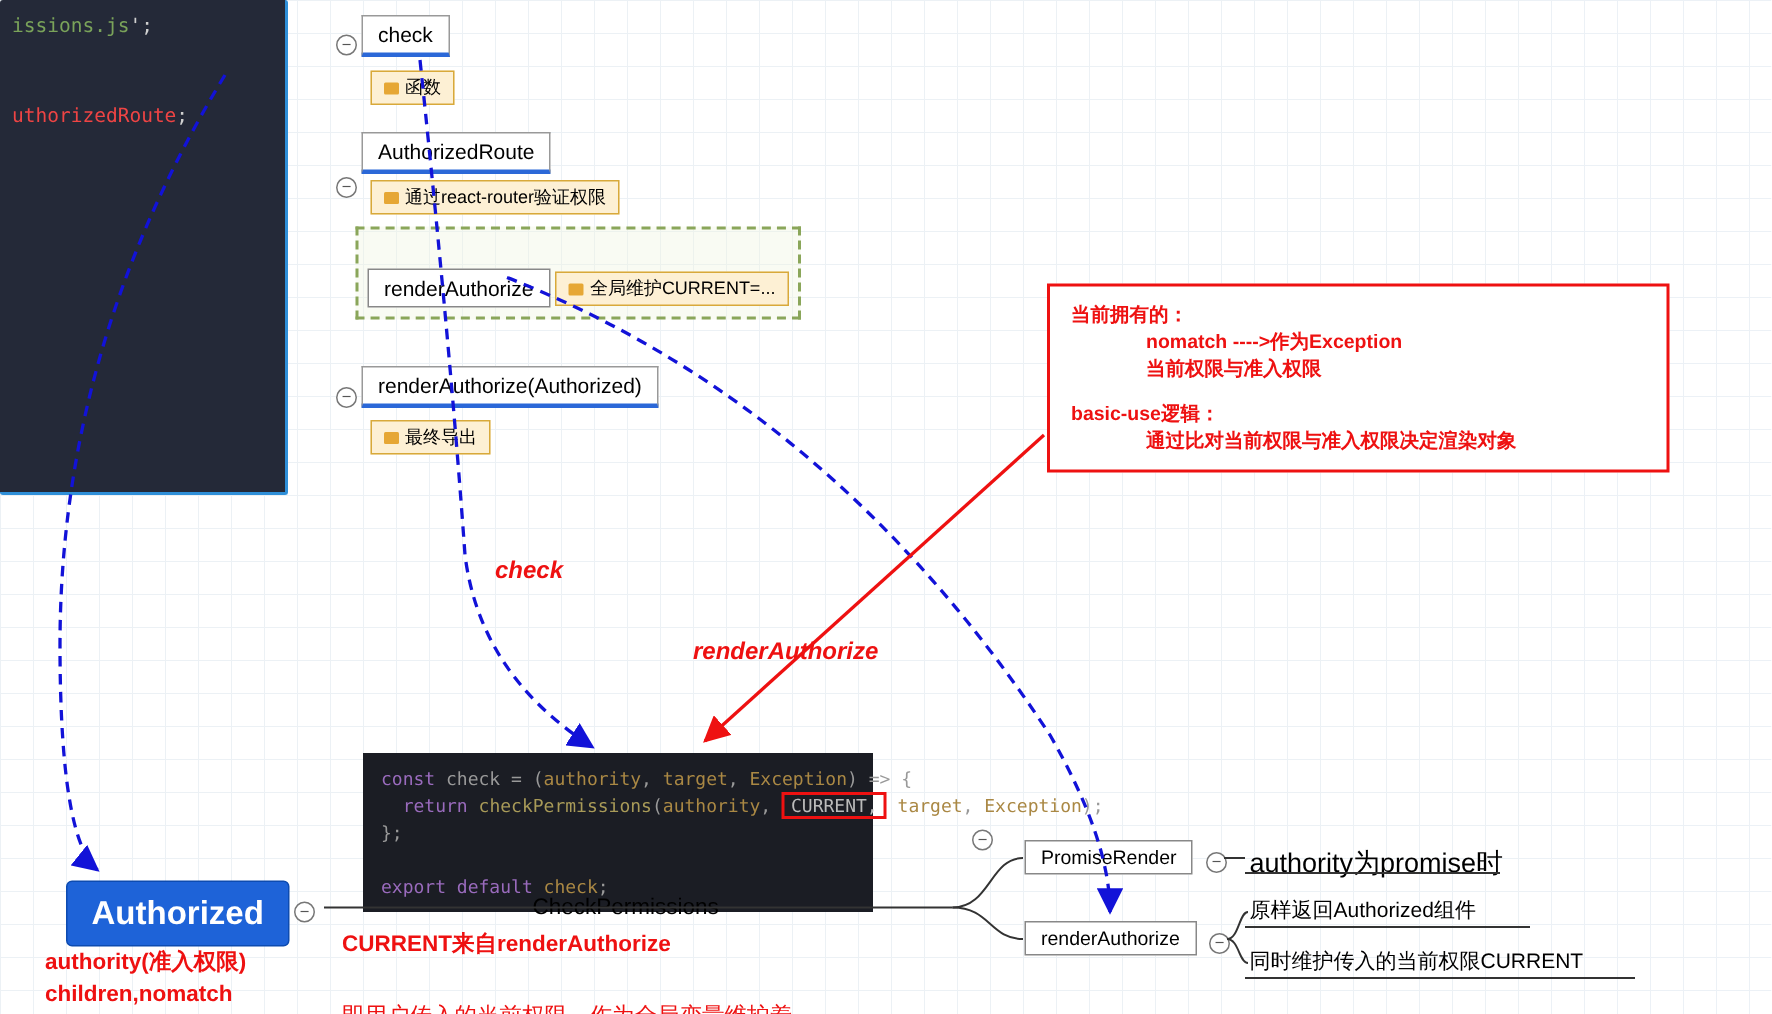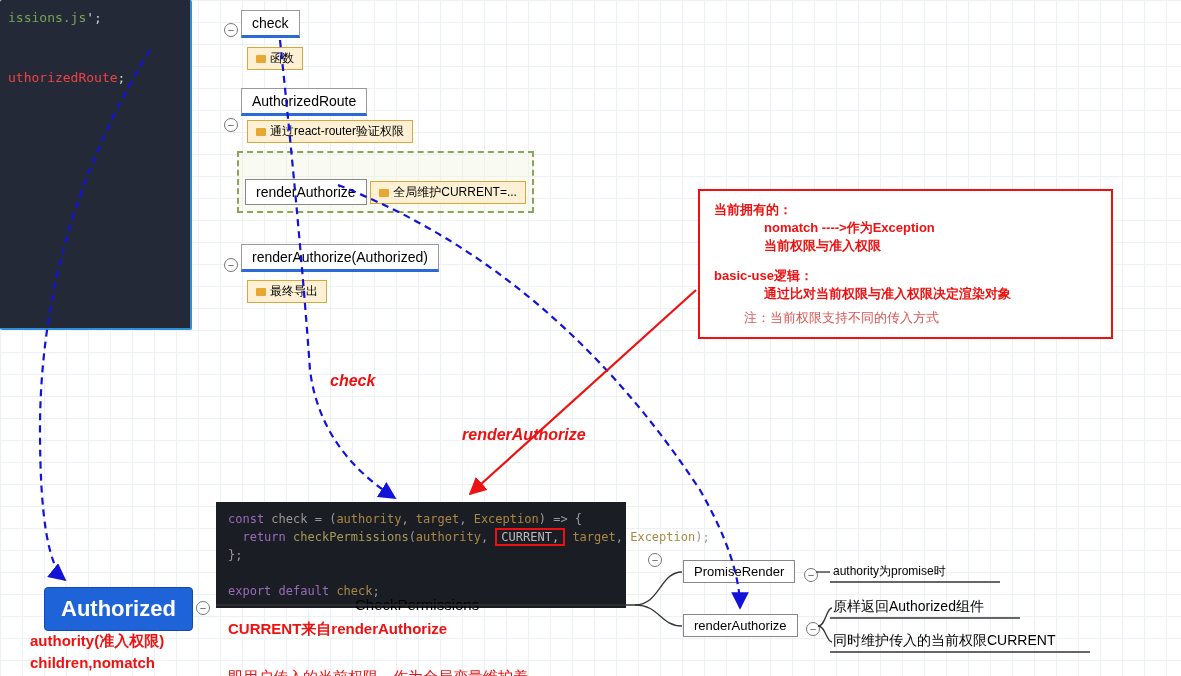--- a/index.html
+++ b/index.html
@@ -61,43 +61,42 @@
 <div class="abs label-it" style="left:330px;top:372px">check</div>
 <div class="abs label-it" style="left:462px;top:426px">renderAuthorize</div>
 
 <div class="abs redbox" style="left:698px;top:189px;width:415px">
   <div class="red" style="font-weight:bold">当前拥有的：</div>
   <div class="red" style="font-weight:bold;padding-left:50px">nomatch ----&gt;作为Exception</div>
   <div class="red" style="font-weight:bold;padding-left:50px">当前权限与准入权限</div>
   <div style="height:12px"></div>
   <div class="red" style="font-weight:bold">basic-use逻辑：</div>
   <div class="red" style="font-weight:bold;padding-left:50px">通过比对当前权限与准入权限决定渲染对象</div>
-  <div style="color:#d55;padding-left:30px;margin-top:6px">注：当前权限支持不同的传入方式</div>
 </div>
 
-<div class="abs chk-code" style="left:216px;top:502px;width:410px"><span class="kw">const</span><span> check = (</span><span class="id">authority</span><span>, </span><span class="id">target</span><span>, </span><span class="id">Exception</span><span>) =&gt; {</span>
+<div class="abs chk-code" style="left:242px;top:502px;width:340px"><span class="kw">const</span><span> check = (</span><span class="id">authority</span><span>, </span><span class="id">target</span><span>, </span><span class="id">Exception</span><span>) =&gt; {</span>
 <span class="kw">  return </span><span class="fn">checkPermissions</span><span>(</span><span class="id">authority</span><span>, </span><span class="hl">CURRENT,</span><span> </span><span class="id">target</span><span>, </span><span class="id">Exception</span><span>);</span>
 <span>};</span>
 
 <span class="kw">export default </span><span class="id">check</span><span>;</span></div>
 
 <div class="abs" style="left:355px;top:596px;font-size:15px">CheckPermissions</div>
 
 <div class="abs blue-btn" style="left:44px;top:587px">Authorized</div>
 <span class="abs minus" style="left:196px;top:601px">−</span>
 <div class="abs red" style="left:30px;top:632px;font-weight:bold;font-size:15px">authority(准入权限)</div>
 <div class="abs red" style="left:30px;top:654px;font-weight:bold;font-size:15px">children,nomatch</div>
 
 <div class="abs red" style="left:228px;top:620px;font-weight:bold;font-size:15px">CURRENT来自renderAuthorize</div>
 <div class="abs red" style="left:228px;top:668px;font-weight:normal;font-size:15px">即用户传入的当前权限，作为全局变量维护着</div>
 
 <span class="abs minus" style="left:648px;top:553px">−</span>
 <div class="abs thin" style="left:683px;top:560px">PromiseRender</div>
 <span class="abs minus" style="left:804px;top:568px">−</span>
-<div class="abs" style="left:833px;top:563px;font-size:12px">authority为promise时</div>
+<div class="abs" style="left:833px;top:563px;font-size:18px">authority为promise时</div>
 
 <div class="abs thin" style="left:683px;top:614px">renderAuthorize</div>
 <span class="abs minus" style="left:806px;top:622px">−</span>
 <div class="abs" style="left:833px;top:598px;font-size:14px">原样返回Authorized组件</div>
 <div class="abs" style="left:833px;top:632px;font-size:14px">同时维护传入的当前权限CURRENT</div>
 
 <svg width="1181" height="676">
   <defs>
     <marker id="arB" viewBox="0 0 10 10" refX="9" refY="5" markerWidth="8" markerHeight="8" orient="auto">
         <path d="M0 0L10 5L0 10z" fill="#1212d8"></path>

